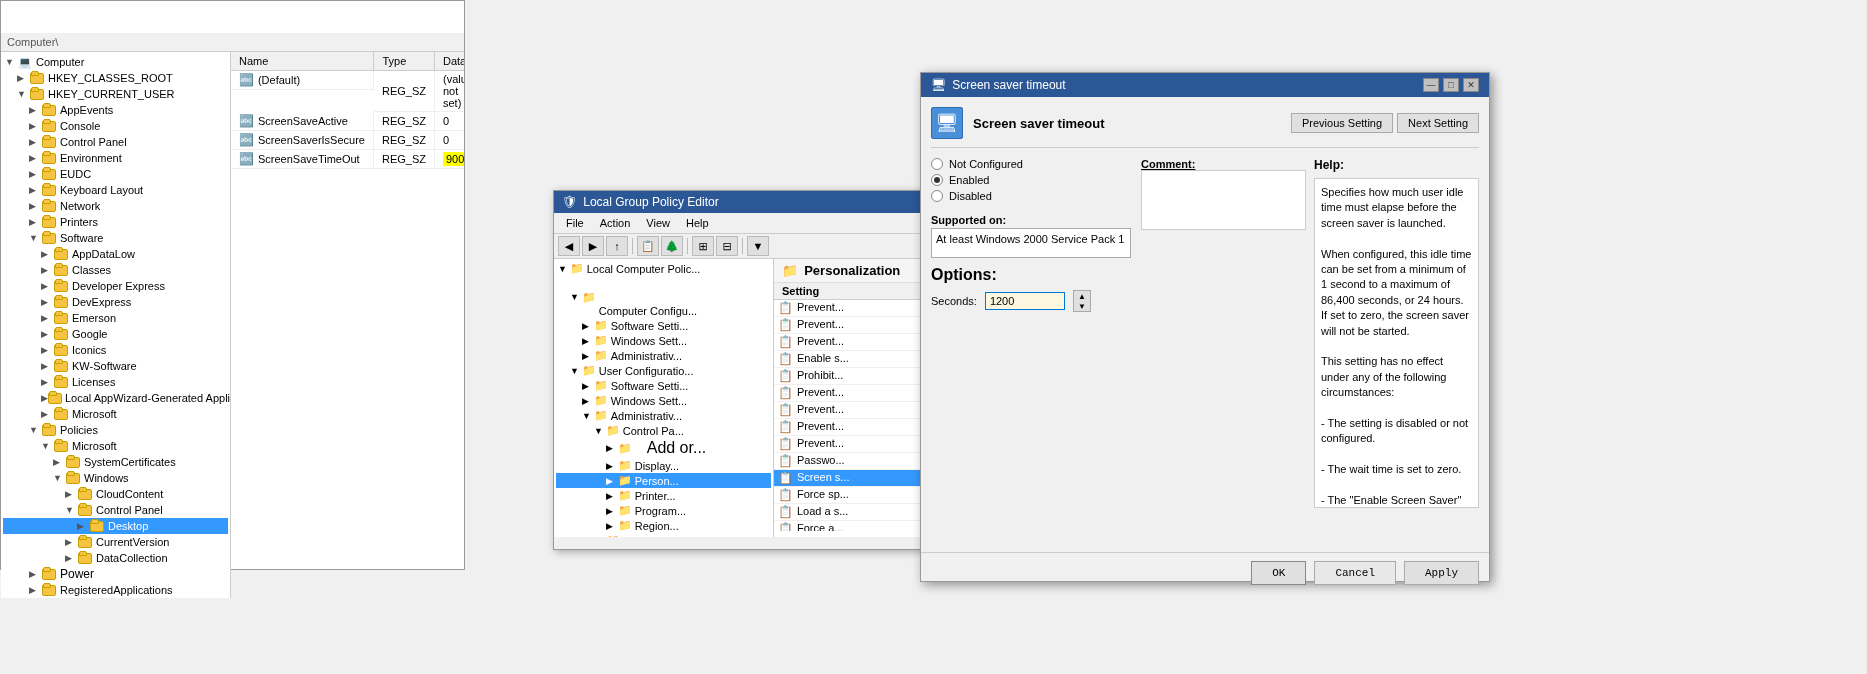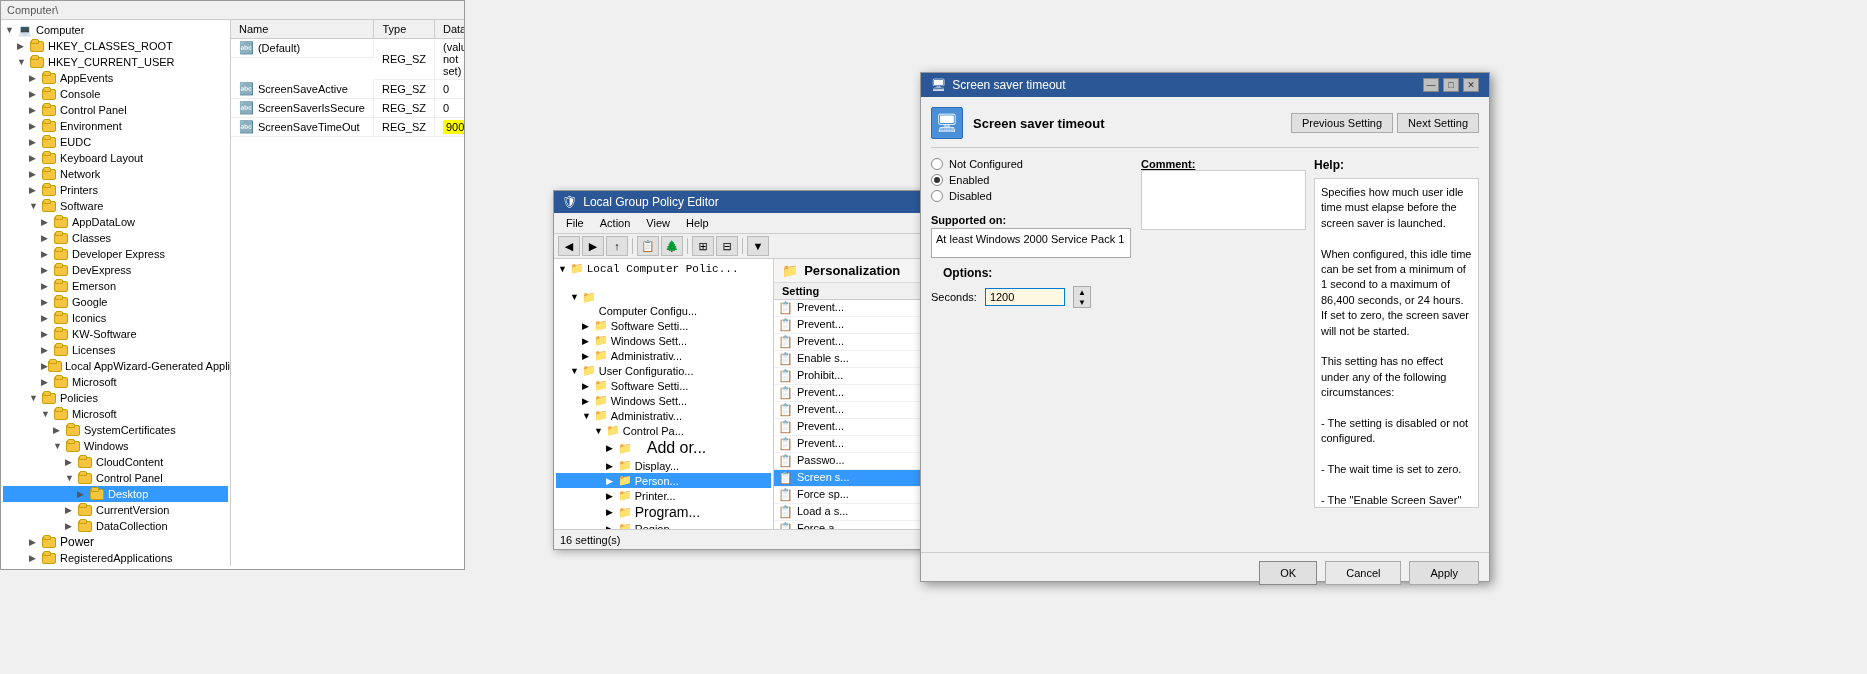--- a/index.html
+++ b/index.html
@@ -103,20 +103,21 @@
 
     
     .address-bar {
       background: #f0f0f0;
       border-bottom: 1px solid #ccc;
       padding: 3px 6px;
       font-size: 11px;
       display: flex;
       align-items: center;
       gap: 4px;
+      margin-top: 32px;
     }
 
     
     .gpo-window {
       position: absolute;
       top: 190px;
       left: 553px;
       width: 635px;
       height: 360px;
       background: #f0f0f0;
@@ -370,24 +371,23 @@
       padding: 4px;
       font-size: 11px;
       min-height: 30px;
     }
 
     .options-section {
       margin-top: 8px;
     }
 
     .options-label {
-      font-size: 12px;
+      font-size: 16px;
       font-weight: bold;
       margin-bottom: 6px;
-      margin-left: 12px;
     }
 
     .seconds-row {
       display: flex;
       align-items: center;
       gap: 8px;
     }
 
     .seconds-input {
       width: 80px;
@@ -457,20 +457,21 @@
       border-top: 1px solid #ccc;
       margin-top: 4px;
     }
 
     .footer-btn {
       padding: 5px 20px;
       font-size: 11px;
       cursor: pointer;
       border: 1px solid #aaa;
       background: #e8e8e8;
+      font-family: Liberation Mono, monospace;
     }
 
     .footer-btn.primary {
       background: #e0e0e0;
       border: 1px solid #888;
     }
 
     .footer-btn.apply-btn {
       background: #e0e0e0;
     }
@@ -822,21 +823,21 @@
     <div class="tool-btn">⊟</div>
     <div class="tool-separator"></div>
     <div class="tool-btn">▼</div>
   </div>
   <div class="gpo-content">
     <div class="gpo-tree">
       <div id="gpo-tree-container">
           <div class="gpo-tree-item" style="padding-left: 2px;">
             <span style="width: 12px; display: inline-block; font-size: 9px;">▼</span>
             <span style="margin-right: 3px; font-size: 11px;">📁</span>
-            <span style="font-size: 11px; font-family: Liberation Mono, monospace;">Local Computer Polic...</span>
+            <span style="font-size: 11px;">Local Computer Polic...</span>
           </div>
           <div class="gpo-tree-item" style="padding-left: 14px;">
             <span style="width: 12px; display: inline-block; font-size: 9px;">▼</span>
             <span style="margin-right: 3px; font-size: 11px;">📁</span>
             <span style="font-size: 11px; margin-top: 28px;">Computer Configu...</span>
           </div>
           <div class="gpo-tree-item" style="padding-left: 26px;">
             <span style="width: 12px; display: inline-block; font-size: 9px;">▶</span>
             <span style="margin-right: 3px; font-size: 11px;">📁</span>
             <span style="font-size: 11px;">Software Setti...</span>
@@ -892,21 +893,21 @@
             <span style="font-size: 11px;">Person...</span>
           </div>
           <div class="gpo-tree-item" style="padding-left: 50px;">
             <span style="width: 12px; display: inline-block; font-size: 9px;">▶</span>
             <span style="margin-right: 3px; font-size: 11px;">📁</span>
             <span style="font-size: 11px;">Printer...</span>
           </div>
           <div class="gpo-tree-item" style="padding-left: 50px;">
             <span style="width: 12px; display: inline-block; font-size: 9px;">▶</span>
             <span style="margin-right: 3px; font-size: 11px;">📁</span>
-            <span style="font-size: 14px;">Program...</span>
+            <span style="font-size: 11px;">Program...</span>
           </div>
           <div class="gpo-tree-item" style="padding-left: 50px;">
             <span style="width: 12px; display: inline-block; font-size: 9px;">▶</span>
             <span style="margin-right: 3px; font-size: 11px;">📁</span>
             <span style="font-size: 11px;">Region...</span>
           </div>
           <div class="gpo-tree-item" style="padding-left: 38px;">
             <span style="width: 12px; display: inline-block; font-size: 9px;">▶</span>
             <span style="margin-right: 3px; font-size: 11px;">📁</span>
             <span style="font-size: 11px;">Desktop</span>
@@ -1002,27 +1003,20 @@
           <div style="font-size:11px; white-space:pre-line; line-height:1.4;">Specifies how much user idle time must elapse before the screen saver launches.
 
 When configured, this idle time can be set from a minimum of 1 second to a maximum of 86,400 seconds, or 24 hours. If set to zero, the screen saver will not be started.
 
 This setting has no effect under any of the following circumstances:
 
 - The setting is disabled or not</div>
         </div>
       </div>
     </div>
-  </div>
-  <div class="gpo-status">
-    <span>16 setting(s)</span>
-    <span style="margin-left:auto; display:flex; gap:0;">
-      <span style="padding:1px 8px; background:#fff; border:1px solid #ccc; border-bottom:none; cursor:pointer; font-size:11px;">Extended</span>
-      <span style="padding:1px 8px; background:#e0e0e0; border:1px solid #ccc; border-bottom:none; cursor:pointer; font-size:11px;">Standard</span>
-    </span>
   </div>
 </div>
 
 <div class="sst-dialog">
   <div class="dialog-titlebar">
     <div style="display:flex; align-items:center; gap:6px;">
       <span>🖥</span>
       <span>Screen saver timeout</span>
     </div>
     <div style="display:flex; gap:4px;">

